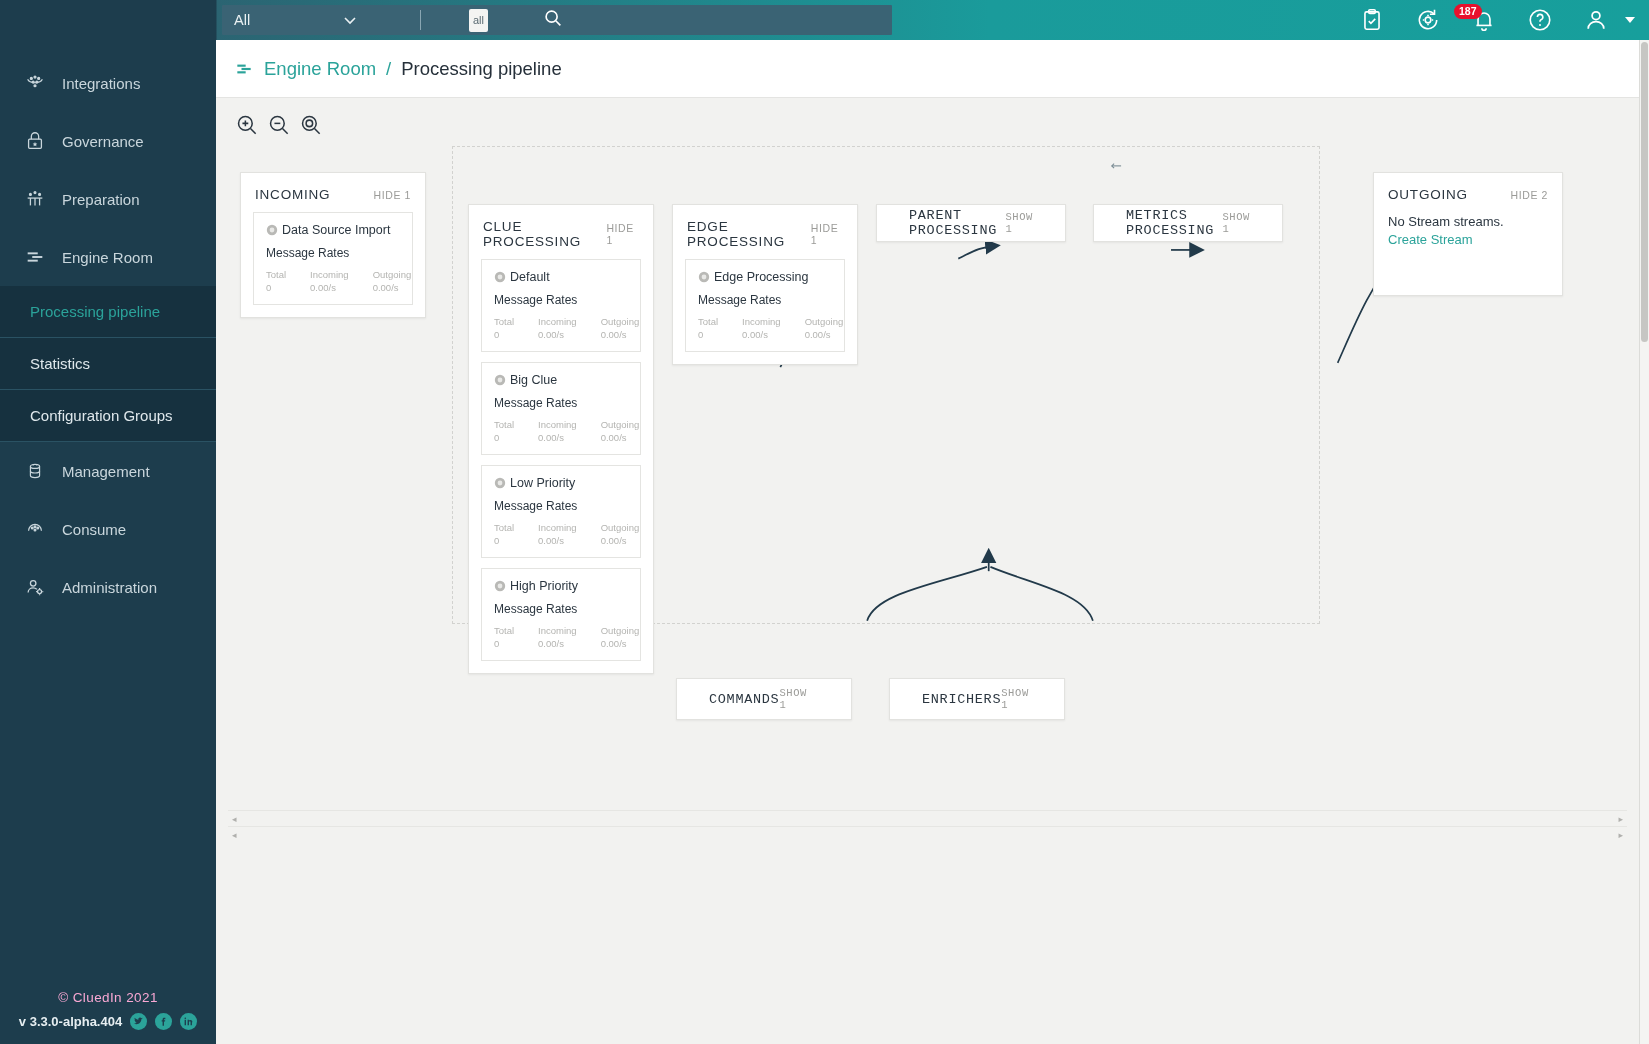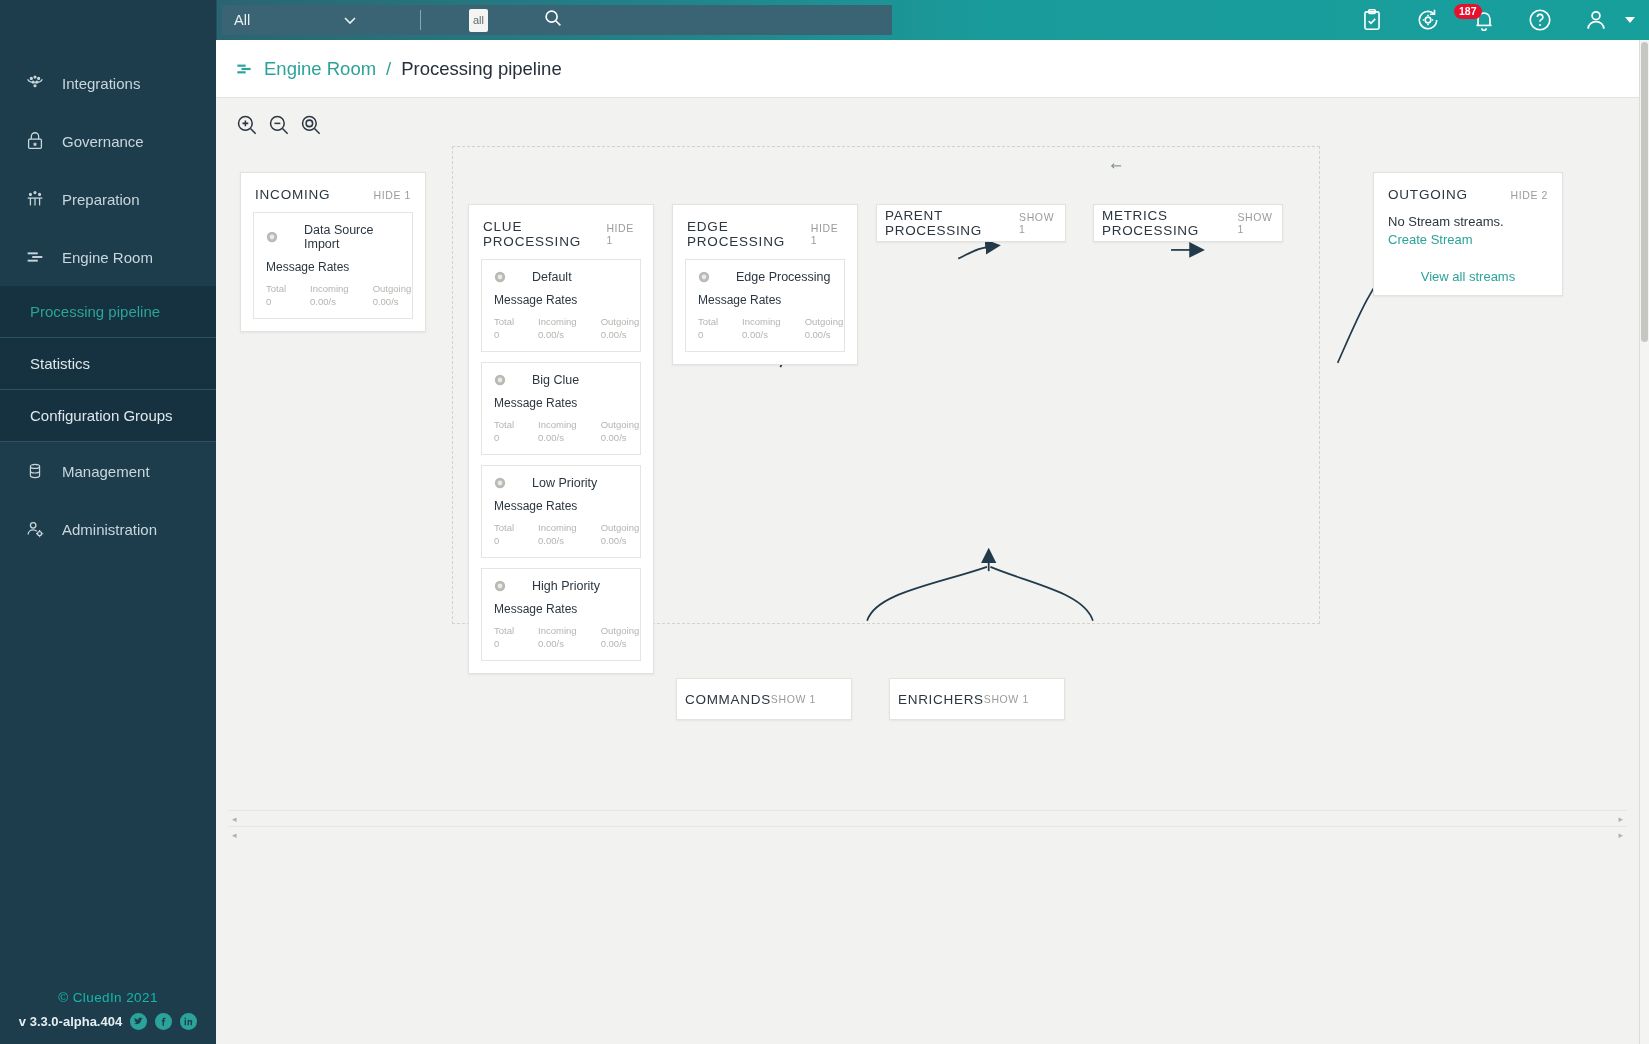--- a/index.html
+++ b/index.html
@@ -40,21 +40,21 @@
     color: #dfe8ec; background: #16313f; cursor: pointer;
     border-bottom: 1px solid #2a5263;
   }
   .subnav-item.active { color: #2ba39a; }
 
   
   .side-footer {
     position: absolute; bottom: 0; left: 0; width: 216px;
     padding: 0 0 14px 0; text-align: center;
   }
-  .copyright { color: #14b8a6; font-size: 13.5px; letter-spacing:.4px; margin-bottom: 8px;}
+  .copyright { color: #f9a8d4; font-size: 13.5px; letter-spacing:.4px; margin-bottom: 8px;}
   .verline { display:flex; align-items:center; justify-content:center; gap: 8px; }
   .ver { color: #e6eef1; font-size: 13px; font-weight: bold;}
   .social { width: 17px; height: 17px; border-radius: 50%; background:#2ba39a; display:inline-flex; align-items:center; justify-content:center;}
   .social svg { width: 11px; height: 11px; fill:#1d3d4d;}
 
   
   .main { flex: 1; height: 1044px; position: relative; background: #f2f2f0; }
   
   .topbar-abs {
     position: absolute; top: 0; left: 0; right: 0; height: 40px;
@@ -133,33 +133,33 @@
   .card-title { font-size: 13.5px; letter-spacing: .8px; color: #2b3640; }
   .card-toggle { font-size: 10.5px; letter-spacing:.6px; color:#9b9b98; cursor:pointer;}
   .card-body { padding: 0 12px 12px 12px; }
 
   
   .stream {
     border: 1px solid #e4e4e1; background:#fff; padding: 10px 12px 10px 12px;
     margin-bottom: 10px;
   }
   .stream:last-child { margin-bottom: 0; }
-  .stream-name { display:flex; align-items:center; gap: 26px; font-size: 12.5px; color:#2b3640; margin-bottom: 9px;}
+  .stream-name { display:flex; align-items:center; gap: 4px; font-size: 12.5px; color:#2b3640; margin-bottom: 9px;}
   .stream-dot { width: 12px; height: 12px; flex:0 0 12px; }
   .rates-label { font-size: 12px; color:#2b3640; margin-bottom: 8px;}
   .rates { display:flex;gap:24px; }
   .rate-col { width: 58px; }
   .rate-k { font-size: 9.5px; color:#b4b4b1; line-height: 13px;}
   .rate-v { font-size: 9.5px; color:#b4b4b1; line-height: 13px;}
 
   
   .node {
     position:absolute; background:#fff; border:1px solid #e2e2df;
-    display:flex; align-items:center; justify-content:flex-start;
-    padding: 0 8px; box-shadow: 0 1px 2px rgba(0,0,0,.06);
+    display:flex; align-items:center; justify-content:center;
+    padding: 0 32px; box-shadow: 0 1px 2px rgba(0,0,0,.06); font-family: Liberation Mono, monospace;
   }
   .node-title { font-size: 13.5px; letter-spacing:.7px; color:#2b3640;}
   .node-toggle { font-size: 10.5px; letter-spacing:.6px; color:#9b9b98; cursor:pointer;}
 
   
   .og-text { font-size: 13px; color:#2b3640; line-height: 20px; padding: 0 14px;}
   .og-link { font-size: 13px; color:#2ba39a; cursor:pointer; display:block; padding: 0 14px;}
   .og-viewall { text-align:center; font-size: 13px; color:#2ba39a; cursor:pointer; padding: 22px 0 12px 0;}
 
   
@@ -260,20 +260,32 @@
       <div class="nav-item">
         <span class="ico">
           <svg viewBox="0 0 24 24" fill="none" stroke="#c9d6dc" stroke-width="1.3">
             <ellipse cx="12" cy="7" rx="5" ry="2.2"></ellipse>
             <path d="M7 7v10c0 1.2 2.2 2.2 5 2.2s5-1 5-2.2V7"></path>
             <path d="M7 12c0 1.2 2.2 2.2 5 2.2s5-1 5-2.2"></path>
             <path d="M10 4.5V6M14 4.5V6"></path>
           </svg>
         </span>
         <span>Management</span>
+      </div>
+      <div class="nav-item">
+        <span class="ico">
+          <svg viewBox="0 0 24 24" fill="none" stroke="#c9d6dc" stroke-width="1.3">
+            <path d="M5 14a7 7 0 0 1 14 0"></path>
+            <circle cx="9" cy="11" r="1" fill="#c9d6dc"></circle>
+              <circle cx="12" cy="9.5" r="1" fill="#c9d6dc"></circle>
+            <circle cx="15" cy="11" r="1" fill="#c9d6dc"></circle>
+              <circle cx="12" cy="13" r="1" fill="#c9d6dc"></circle>
+          </svg>
+        </span>
+        <span>Consume</span>
       </div>
       <div class="nav-item">
         <span class="ico">
           <svg viewBox="0 0 24 24" fill="none" stroke="#c9d6dc" stroke-width="1.4">
             <circle cx="10" cy="8" r="3"></circle>
             <path d="M4.5 18c0-3 2.5-5 5.5-5 1.6 0 3 .6 4 1.5"></path>
             <circle cx="17" cy="17" r="2.2"></circle>
             <path d="M17 14.2v-1M17 21v-1M14.2 17h-1M21 17h-1"></path>
           </svg>
         </span>
@@ -571,21 +583,20 @@
         <span class="node-toggle">SHOW 1</span>
       </div>
 
       <div class="card" style="left: 1157px; top: 74px; width: 190px; height: 124px;">
         <div class="card-head">
           <span class="card-title">OUTGOING</span>
           <span class="card-toggle">HIDE 2</span>
         </div>
         <div class="og-text">No Stream streams.</div>
         <a class="og-link">Create Stream</a>
-        <div class="og-viewall">View all streams</div>
       </div>
 
       <div class="node" style="left: 460px; top: 580px; width: 176px; height: 42px;">
         <span class="node-title">COMMANDS</span>
         <span class="node-toggle">SHOW 1</span>
       </div>
 
       <div class="node" style="left: 673px; top: 580px; width: 176px; height: 42px;">
         <span class="node-title">ENRICHERS</span>
         <span class="node-toggle">SHOW 1</span>

